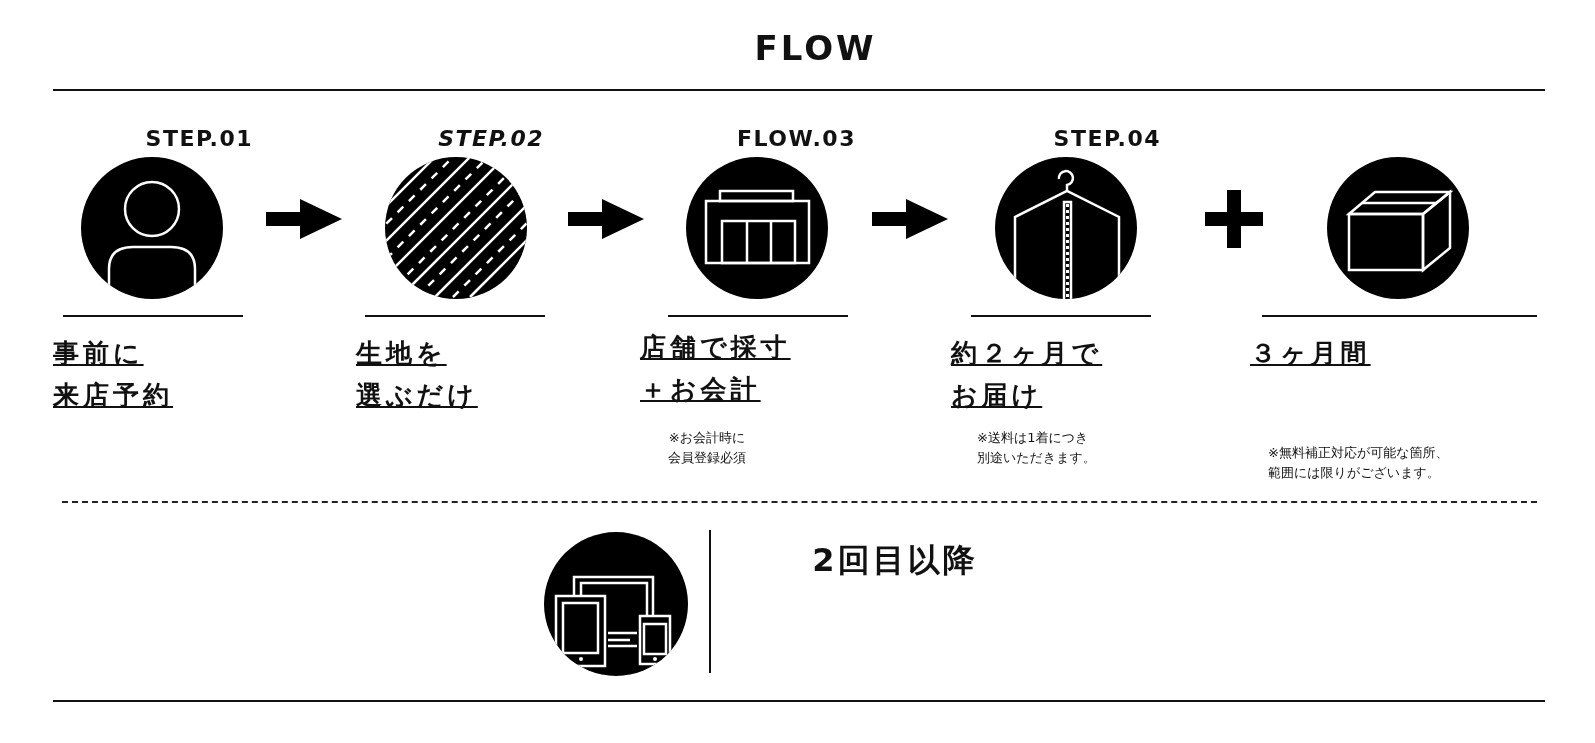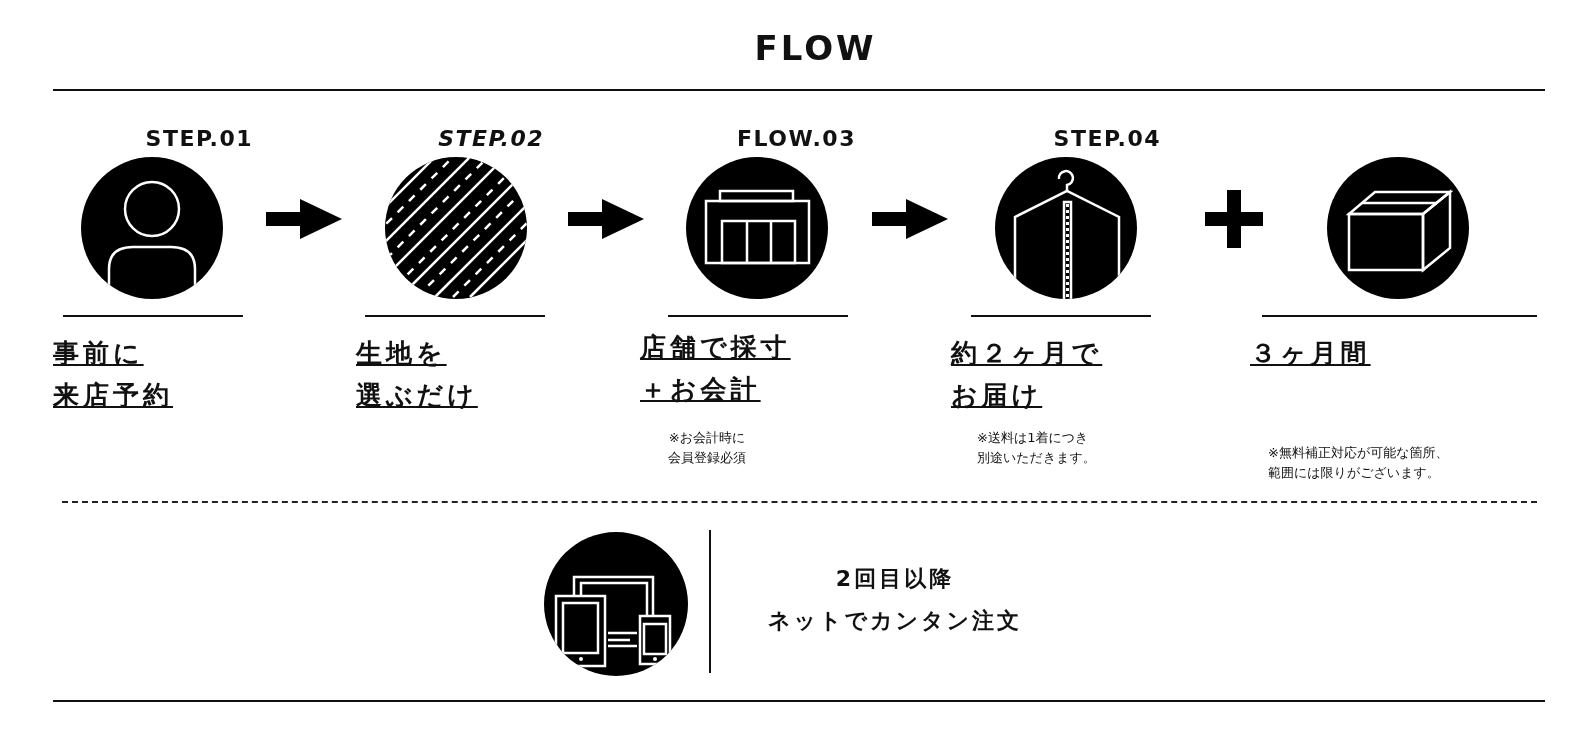--- a/index.html
+++ b/index.html
@@ -10,21 +10,21 @@
   .hline { height:2px; background:#111111; }
   .step-label { font-size:22px; font-weight:bold; letter-spacing:1.5px; text-align:right; width:200px; }
   .circle { width:142px; height:142px; border-radius:50%; background:#000; overflow:hidden; }
   .circle svg { display:block; }
   .underline { height:2px; background:#111; }
   .step-head { text-align:left; font-size:26px; font-weight:bold; line-height:42px; letter-spacing:4px;text-decoration:underline; }
   .note { font-size:13px; line-height:20px; letter-spacing:0px; }
   .arrow { width:76px; height:40px; }
   .dashed { left:62px; width:1475px; top:501px; height:0; border-top:2px dashed #222; }
   .vline { left:709px; top:530px; width:2px; height:143px; background:#111; }
-  .repeat-text { left:730px; width:330px; top:558px; text-align:center; font-size:22px; font-weight:bold; line-height:42px; letter-spacing:3px; }
+  .repeat-text { left:730px; width:330px; top:539px; text-align:center; font-size:32px; font-weight:bold; line-height:42px; letter-spacing:3px; }
 </style>
 </head>
 <body>
 
 <div class="abs title">FLOW</div>
 <div class="abs hline" style="left:53px; width:1492px; top:89px;"></div>
 
 <div class="abs step-label" style="left:53px; top:126px;">STEP.01</div>
 <div class="abs circle" style="left:81px; top:157px;">
   <svg width="142" height="142" viewBox="0 0 142 142">
@@ -161,16 +161,15 @@
       <line x1="64" y1="108" x2="86" y2="108"></line>
       <line x1="64" y1="114" x2="93" y2="114"></line>
     </g>
     <circle cx="37" cy="127" r="2" fill="#fff"></circle>
     <circle cx="111" cy="127" r="2" fill="#fff"></circle>
   </svg>
 </div>
 <div class="abs vline"></div>
 <div class="abs repeat-text">
   <div>2回目以降</div>
-  <div>ネットでカンタン注文</div>
 </div>
 
 <div class="abs hline" style="left:53px; width:1492px; top:700px;"></div>
 
 </body></html>

